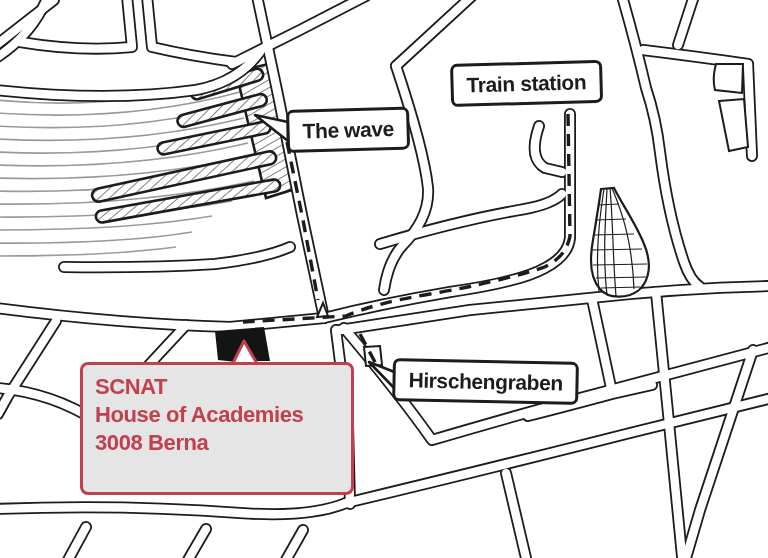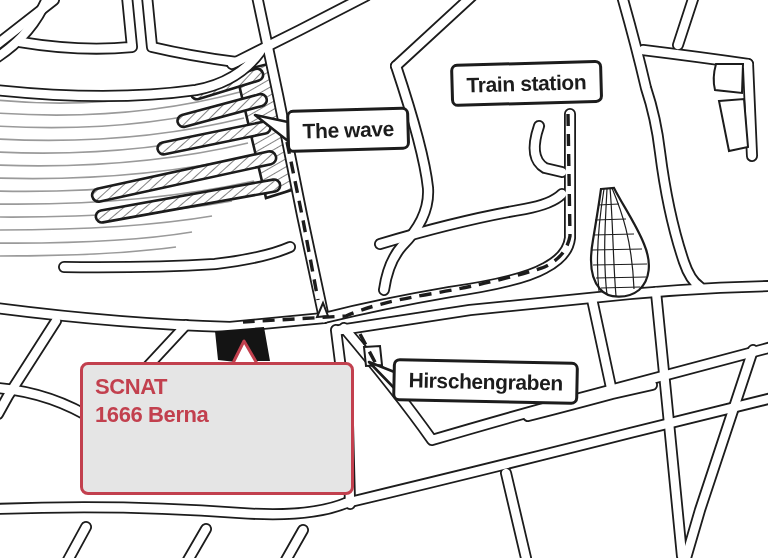--- a/index.html
+++ b/index.html
@@ -184,16 +184,17 @@
   <path class="pointer" d="M 397,373 L 397,391 L 369,362 Z"></path>
   <path class="pointer-red" d="M 231,367 L 259,367 L 244,341 Z"></path>
 </svg>
 
   <div id="label-the-wave" class="map-label">The wave</div>
   <div id="label-train-station" class="map-label">Train station</div>
   <div id="label-hirschengraben" class="map-label">Hirschengraben</div>
 
   <div id="address-card">
     <div>SCNAT</div>
-    <div>1666 Berna</div>
+    <div>House of Academies</div>
+    <div>3008 Berna</div>
   </div>
 
 </div>
 
 </body></html>

